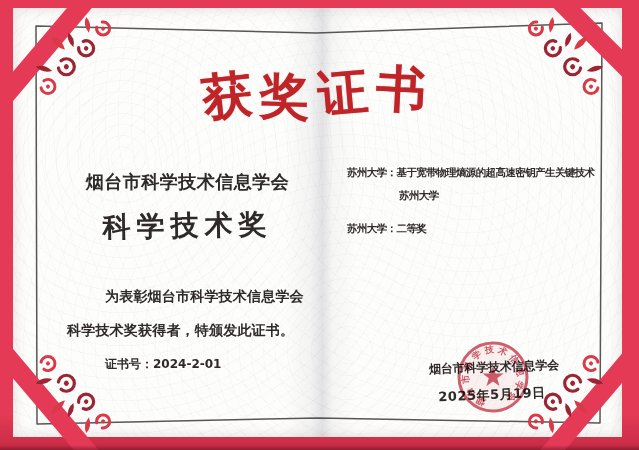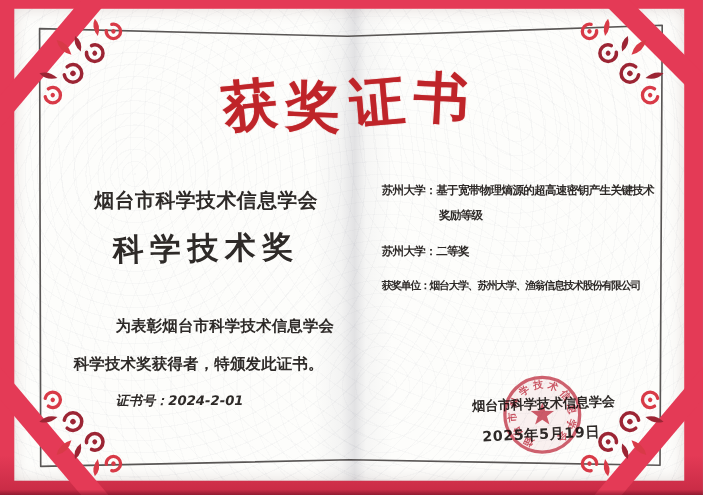--- a/index.html
+++ b/index.html
@@ -28,21 +28,21 @@
   .tc{display:inline-block;}
   .tc0{transform:rotate(-5deg) translateY(1px);}
   .tc1{transform:rotate(3deg) translateY(3px);}
   .tc2{transform:rotate(-4deg);}
   .tc3{transform:rotate(4deg) translateY(-2px);}
   .org{left:60px;top:170px;width:255px;text-align:center;font-size:18px;font-weight:bold;letter-spacing:0.5px;}
   .award{left:60px;top:207px;width:255px;text-align:center;font-family:"DejaVu Serif", serif;
          font-size:28px;font-weight:bold;letter-spacing:6px;transform:rotate(-1deg);}
   .body1{left:105px;top:288px;font-size:14px;font-weight:600;letter-spacing:0.2px;}
   .body2{left:67px;top:322px;font-size:14px;font-weight:600;letter-spacing:0.2px;}
-  .certno{left:105px;top:356px;font-size:12px;font-weight:600;font-style:italic;}
+  .certno{left:105px;top:356px;font-size:12px;font-weight:600;}
   .rrow{font-size:10.5px;font-weight:600;letter-spacing:-0.6px;white-space:nowrap;}
   .row-proj1{left:347px;top:166px;}
   .row-proj2{left:399px;top:189px;}
   .row-grade{left:347px;top:222px;}
   .row-winners{left:347px;top:254px;font-size:9.8px;letter-spacing:-1.1px;}
   .issuer{left:412px;top:359px;width:164px;text-align:center;font-size:12px;font-weight:600;
           transform:rotate(-2deg);letter-spacing:-0.2px;}
   .issuedate{left:412px;top:386px;width:160px;text-align:center;font-size:13px;font-weight:600;
           transform:rotate(-2.5deg);letter-spacing:0.5px;}
   svg.seal{position:absolute;left:454px;top:338px;z-index:6;mix-blend-mode:multiply;pointer-events:none;}
@@ -111,26 +111,23 @@
   <div class="txt award">科学技术奖</div>
   <div class="txt body2">科学技术奖获得者，特颁发此证书。</div>
   <div class="txt body1">为表彰烟台市科学技术信息学会</div>
   <div class="txt certno">
     <span>证书号：</span><span>2024-2-01</span>
   </div>
 
   <div class="txt rrow row-proj1">
     <span>苏州大学：</span><span>基于宽带物理熵源的超高速密钥产生关键技术</span>
   </div>
-  <div class="txt rrow row-proj2">奖励等级</div>
+  <div class="txt rrow row-proj2">苏州大学</div>
   <div class="txt rrow row-grade">
     <span>苏州大学：</span><span>二等奖</span>
-  </div>
-  <div class="txt rrow row-winners">
-    <span>获奖单位：</span><span>烟台大学、苏州大学、渔翁信息技术股份有限公司</span>
   </div>
 
   <div class="txt issuer">烟台市科学技术信息学会</div>
   <div class="txt issuedate">2025年5月19日</div>
 
   <svg class="seal" width="78" height="78" viewBox="0 0 78 78">
     <circle class="seal-wash" cx="39" cy="39" r="33"></circle>
     <circle class="seal-ring" cx="39" cy="39" r="34"></circle>
     <polygon class="seal-star" points="39,28 41.6,35.4 49.5,35.6 43.2,40.3 45.5,47.9 39,43.5 32.5,47.9 34.8,40.3 28.5,35.6 36.4,35.4"></polygon>
     <g id="seal-arc" class="seal-arc" transform="translate(39,39) rotate(-8)">

